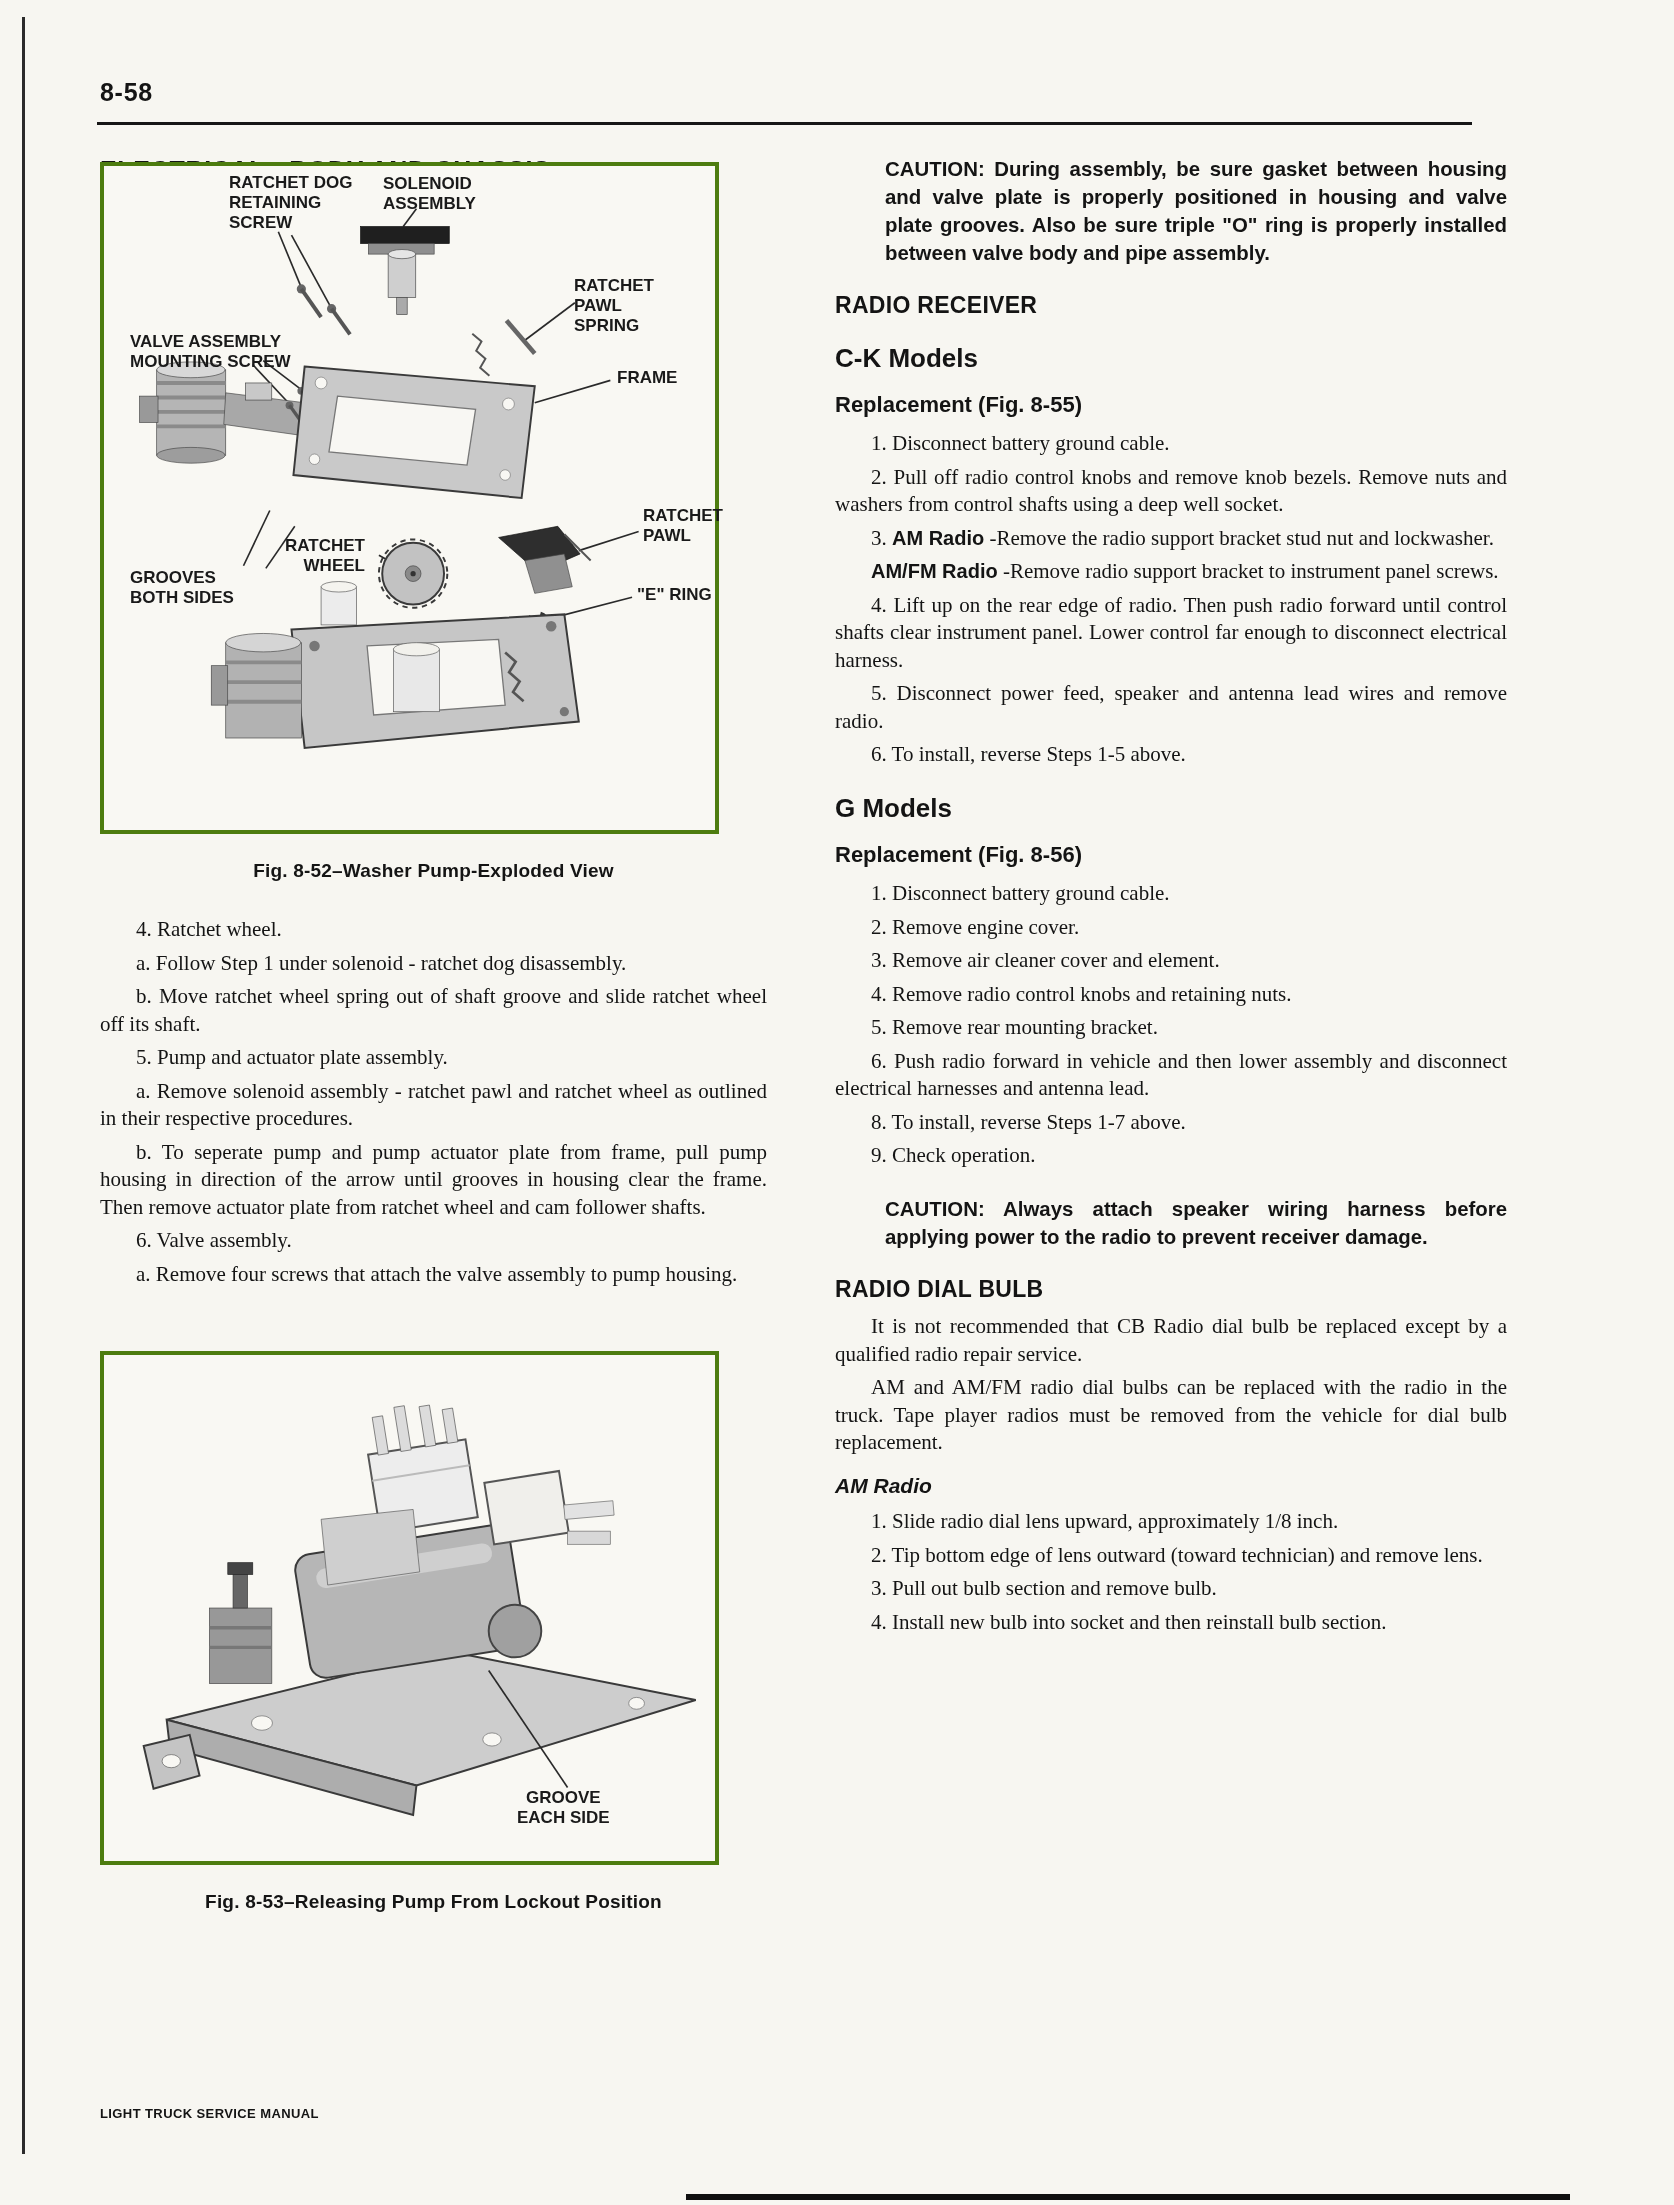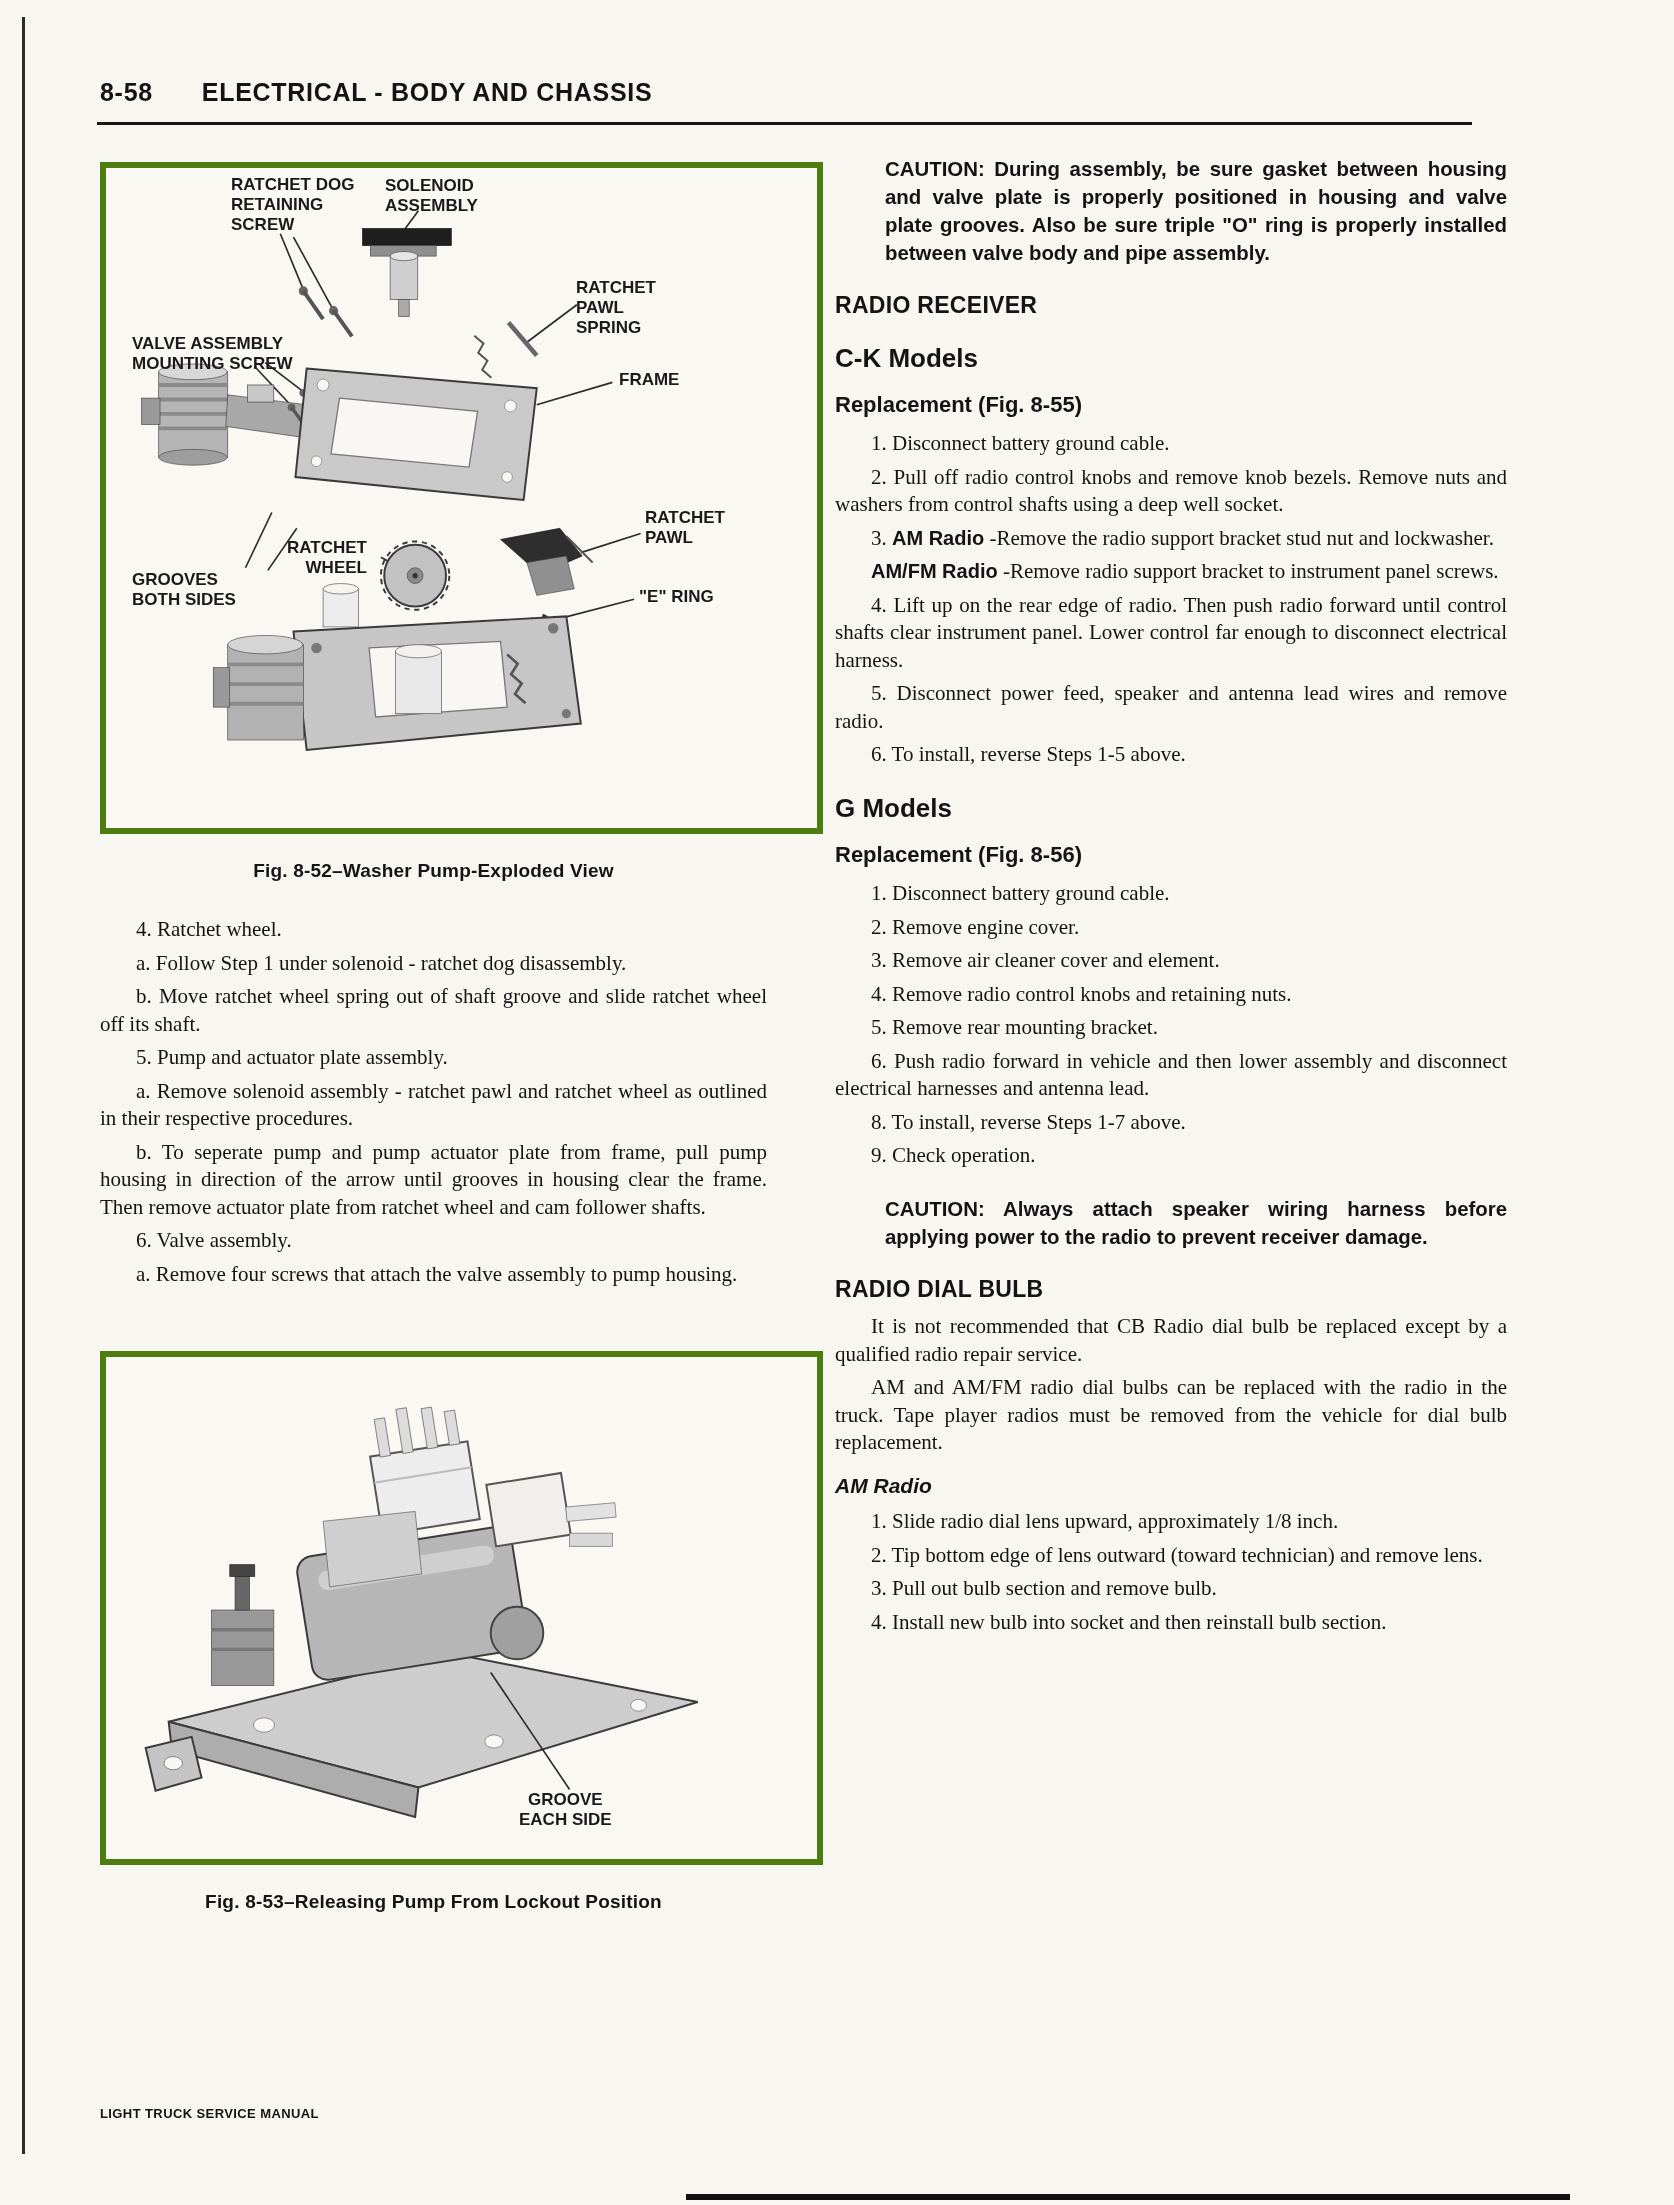--- a/index.html
+++ b/index.html
@@ -7,21 +7,21 @@
     position:relative; width:1675px; height:2205px;
     background:#f7f6f1; color:#141414; overflow:hidden;
     font-family:"Liberation Serif","DejaVu Serif",serif;
   }
   
   .edge-line { position:absolute; left:22.4px; top:17px; width:2.6px; height:2137px; background:#2b2b2b; }
   .bottom-bar { position:absolute; left:686px; top:2194px; width:884px; height:6px; background:#101010; }
 
   
   .header { position:absolute; left:100px; top:78px; display:flex; gap:49px; align-items:baseline;
-    font-family:"Liberation Sans","DejaVu Sans",sans-serif; font-weight:bold; font-size:25px; letter-spacing:0.7px; }
+    font-family:"Liberation Sans","DejaVu Sans",sans-serif; font-weight:bold; font-size:25px; letter-spacing:0.7px;flex-direction:column; }
   .rule { position:absolute; left:97px; top:122px; width:1375px; height:2.6px; background:#161616; }
 
   
   .col-left  { position:absolute; left:100px; top:162px; width:667px; }
   .col-right { position:absolute; left:835px; top:156px; width:672px; }
 
   
   p.body { font-size:21px; line-height:1.31; text-align:justify; margin:0 0 6px 0; text-indent:36px; }
   .brun { font-family:"Liberation Sans","DejaVu Sans",sans-serif; font-weight:bold; font-size:20px; }
 
@@ -30,21 +30,21 @@
   h3.models  { font-family:"Liberation Sans","DejaVu Sans",sans-serif; font-size:26px; font-weight:bold; margin:24px 0 9.2px 0; }
   h4.replacement { font-family:"Liberation Sans","DejaVu Sans",sans-serif; font-size:22px; font-weight:bold; margin:18.4px 0 12px 0; }
   h5.amradio { font-family:"Liberation Sans","DejaVu Sans",sans-serif; font-size:21px; font-weight:bold; font-style:italic; margin:17px 0 10.5px 0; }
 
   
   .caution { font-family:"Liberation Sans","DejaVu Sans",sans-serif; font-weight:bold; font-size:20.4px;
     line-height:1.37; text-align:justify; padding-left:50px; margin:0 0 9.2px 0; }
   .caution2 { margin-top:26px; }
 
   
-  .figure { position:relative; border:6px solid #4d7c0f; background:#f9f8f3; width:723px; box-sizing:border-box; }
+  .figure { position:relative; border:4px solid #4d7c0f; background:#f9f8f3; width:619px; box-sizing:border-box; }
   .fig52-box { height:672px; }
   .fig53-box { height:514px; margin-top:63px; }
   .fig-label { position:absolute; font-family:"Liberation Sans","DejaVu Sans",sans-serif; font-weight:bold;
     font-size:17px; line-height:1.18; white-space:pre-line; color:#1a1a1a; }
   .fig-caption { text-align:center; font-family:"Liberation Sans","DejaVu Sans",sans-serif; font-weight:600;
     font-size:19px; margin:26px 0 0 0; letter-spacing:0.2px; }
   .left-text { margin-top:34px; }
 
   .footer { position:absolute; left:100px; top:2106px; font-family:"Liberation Sans","DejaVu Sans",sans-serif;
     font-weight:bold; font-size:13px; letter-spacing:0.4px; }

